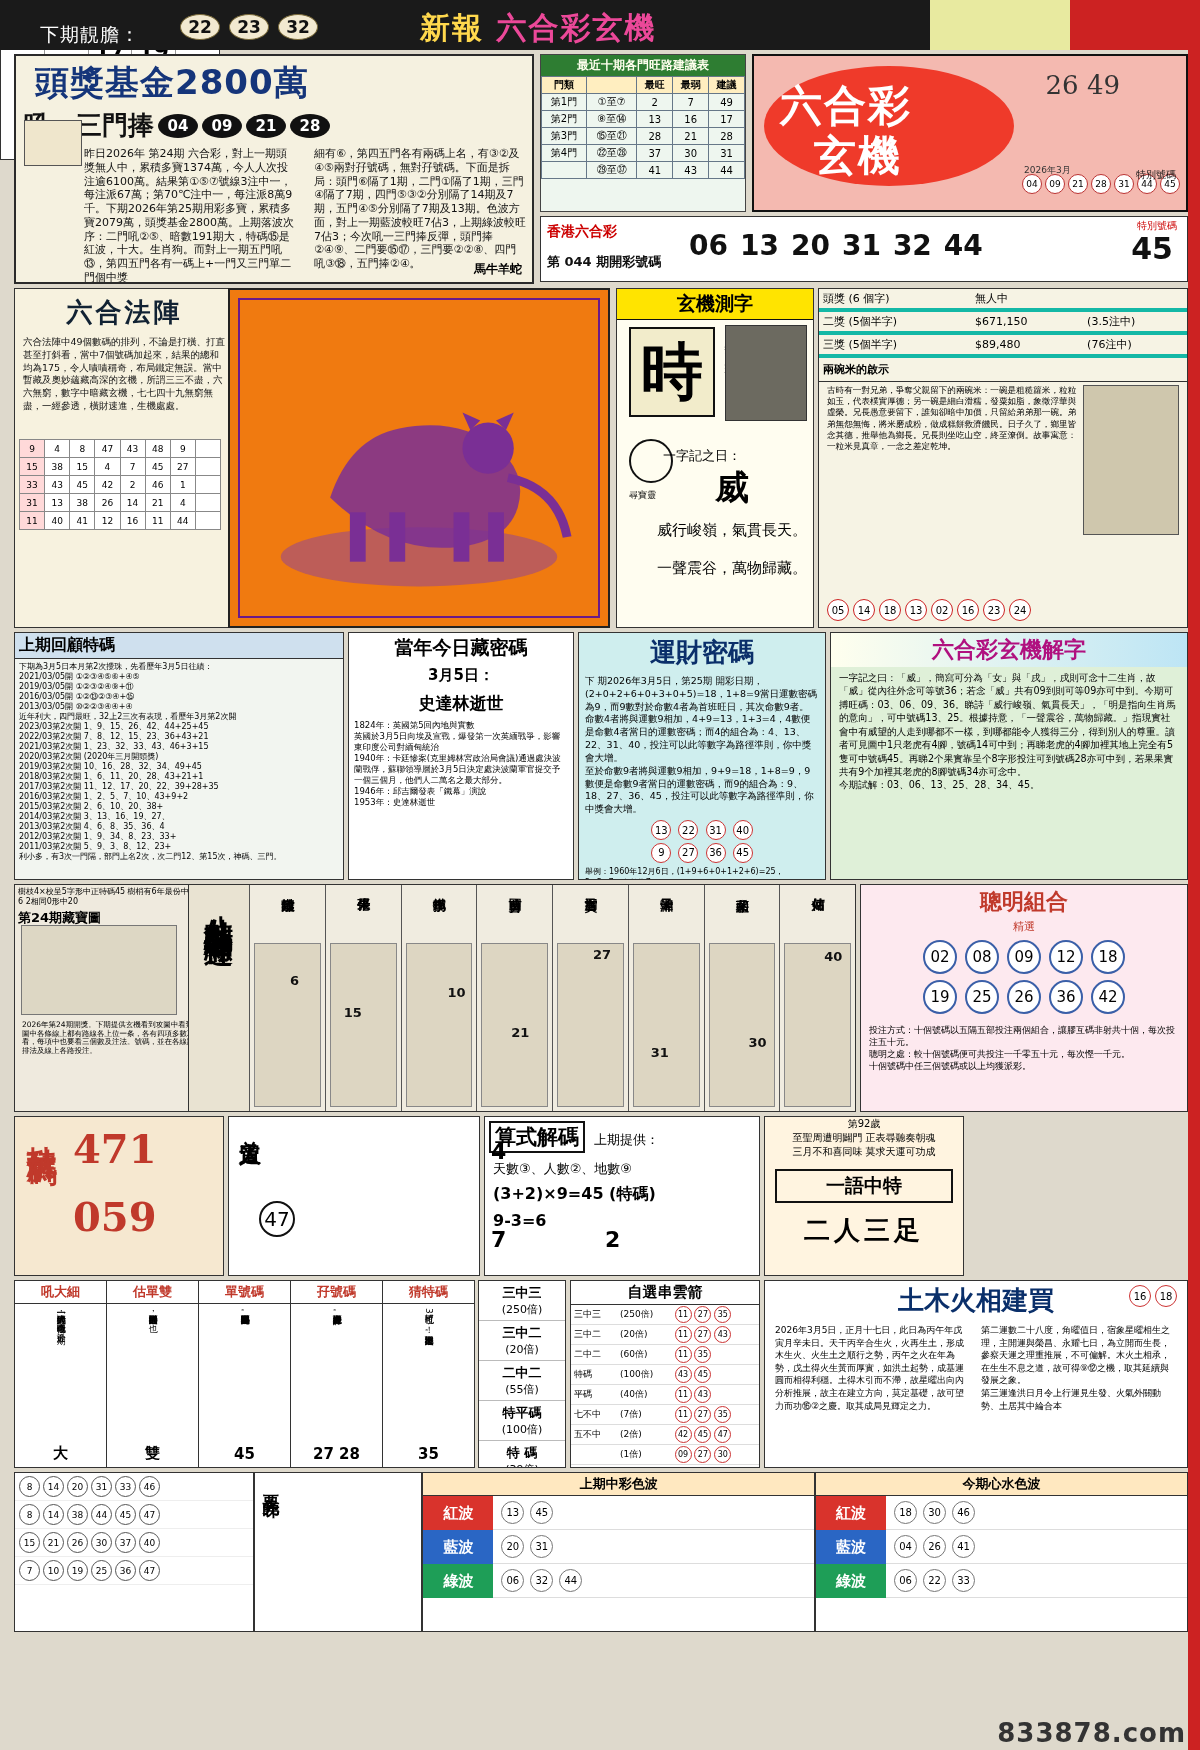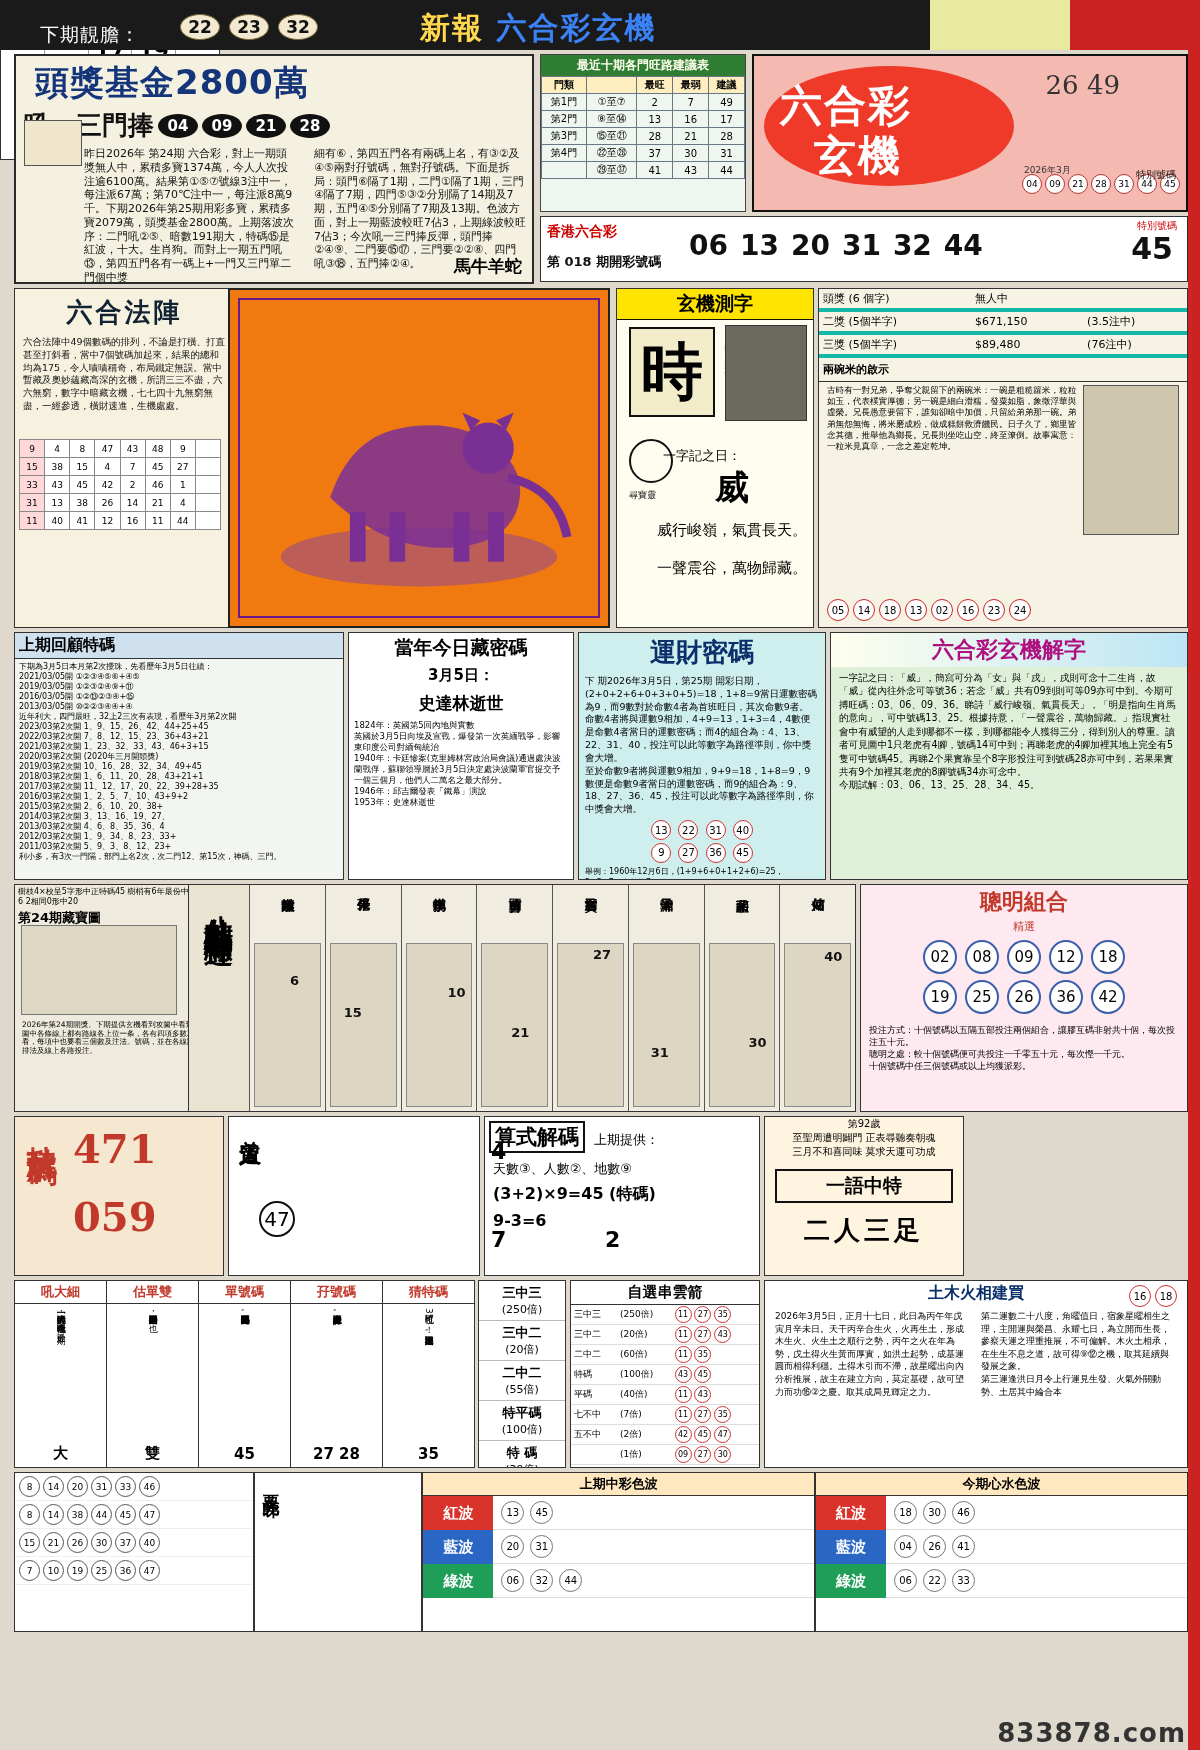--- a/index.html
+++ b/index.html
@@ -20,37 +20,37 @@
   .topbar .ball {
     width: 40px; height: 26px; border-radius: 50%;
     background: #f2e9d0; color: #111; font-size: 17px; font-weight: bold;
     display: flex; align-items: center; justify-content: center;
     border: 1px solid #7a6a3a;
   }
   .topbar .title {
     position: absolute; left: 420px; top: 8px; font-size: 30px; font-weight: bold;
     color: #ffffff; letter-spacing: 2px;
   }
-  .topbar .title .red { color: #3b82f6; }
+  .topbar .title .red { color: #ec4899; }
   .topbar .title .y { color: #ffd84d; }
   .topbar .rightred { position: absolute; right: 0; top: 0; width: 130px; height: 50px; background: #cc2222; }
   .topbar .rightorange { position: absolute; right: 130px; top: 0; width: 140px; height: 50px; background: #e8eaa0; }
 
   
   .box { position: absolute; border: 1px solid #333; background: #fff; overflow: hidden; }
 
   
   .jackpot { left: 14px; top: 54px; width: 520px; height: 230px; background: #f5f1e0; border: 2px solid #2a2a2a; }
   .jackpot h1 { margin: 4px 19px 0; font-size: 34px; color: #15357a; font-weight: bold; letter-spacing: 1px; }
   .jackpot h2 { margin: 2px 8px 0; font-size: 26px; color: #111; font-weight: bold; display: flex; align-items: center; gap: 4px;}
   .jkball { display:inline-flex; width: 40px; height: 24px; border-radius: 50%; background: #111; color: #fff; font-size: 15px;
             align-items:center; justify-content:center; }
   .jackpot .body { margin: 4px 6px; font-size: 11px; line-height: 1.25; color: #111; display: flex; gap: 18px; }
   .jackpot .col { width: 49%; }
-  .zodiacline { position:absolute; right: 10px; bottom: 4px; font-size: 17px; font-weight: bold; }
+  .zodiacline { position:absolute; right: 10px; bottom: 4px; font-size: 12px; font-weight: bold; }
   .tigericon { position:absolute; left: 8px; top: 64px; width: 58px; height: 46px; border: 1px solid #555; background: #efe6cc; }
 
   
   .wanglu { left: 540px; top: 54px; width: 206px; height: 158px; background: #eef6ef; border: 1px solid #444; }
   .wanglu .hdr { background: #2e7d32; color: #ffe; font-size: 12px; text-align: center; padding: 2px; font-weight: bold; }
   .wanglu table { width: 100%; border-collapse: collapse; font-size: 10px; }
   .wanglu th, .wanglu td { border: 1px solid #678; padding: 1px 2px; text-align: center; }
   .wanglu th { background: #ffeec0; }
 
   
@@ -180,21 +180,21 @@
   .r6c { left: 478px; top: 1280px; width: 88px; height: 188px; background: #fff; border: 1px solid #333; }
   .r6c .l { font-size: 11px; text-align:center; border-bottom: 1px solid #bbb; padding: 3px 0; }
   .r6c .l b { font-size: 13px; }
   .r7 { left: 570px; top: 1280px; width: 190px; height: 188px; background: #fff; border: 1px solid #333; }
   .r7 .hd { font-size: 15px; font-weight:bold; text-align:center; border-bottom:1px solid #333; padding:2px;}
   .r7 table { width:100%; border-collapse:collapse; font-size: 9px; }
   .r7 td { border-bottom: 1px solid #ddd; padding: 1px 3px; }
   .r7 .bb { display:inline-flex; width:17px;height:17px;border-radius:50%;border:1px solid #c33;background:#fff;
             font-size:8px;align-items:center;justify-content:center;}
   .r8 { left: 764px; top: 1280px; width: 424px; height: 188px; background: #fff; border: 1px solid #333; }
-  .r8 .hd { font-size: 16px; font-weight: bold; text-align:center; color: #0a2f6a; padding: 2px; }
+  .r8 .hd { font-size: 26px; font-weight: bold; text-align:center; color: #0a2f6a; padding: 2px; }
   .r8 .bd { font-size: 9px; line-height: 1.4; padding: 4px 10px; column-count: 2; column-gap: 10px;}
   .r8 .bl { position:absolute; right: 10px; top: 4px; display:flex; gap: 4px; }
   .r8 .bl .b { width: 22px;height:22px;border-radius:50%;border:1px solid #c33;background:#fff;font-size:10px;
                display:flex;align-items:center;justify-content:center;}
 
   
   .wave { position:absolute; left: 14px; top: 1472px; width: 1174px; height: 160px; display:flex; }
   .wleft { width: 244px; border: 1px solid #333; background:#fff; }
   .wleft .rw { display:flex; gap: 3px; padding: 3px 4px; border-bottom: 1px solid #eee; }
   .wleft .b { width: 21px;height:21px;border-radius:50%;border:1px solid #555;background:#fff;font-size:9px;
@@ -314,21 +314,21 @@
       <div class="b">28</div>
       <div class="b">31</div>
       <div class="b">44</div>
       <div class="b">45</div>
     </div>
     <div class="special">特別號碼</div>
   </div>
 
   <div class="box draw">
     <div class="lbl">香港六合彩</div>
-    <div class="lbl2">第 018 期開彩號碼</div>
+    <div class="lbl2">第 044 期開彩號碼</div>
     <div class="nums">
       <span class="n">06</span>
       <span class="n">13</span>
       <span class="n">20</span>
       <span class="n">31</span>
       <span class="n">32</span>
       <span class="n">44</span>
     </div>
     <div class="sptxt">特別號碼</div>
     <div class="sp">45</div>

